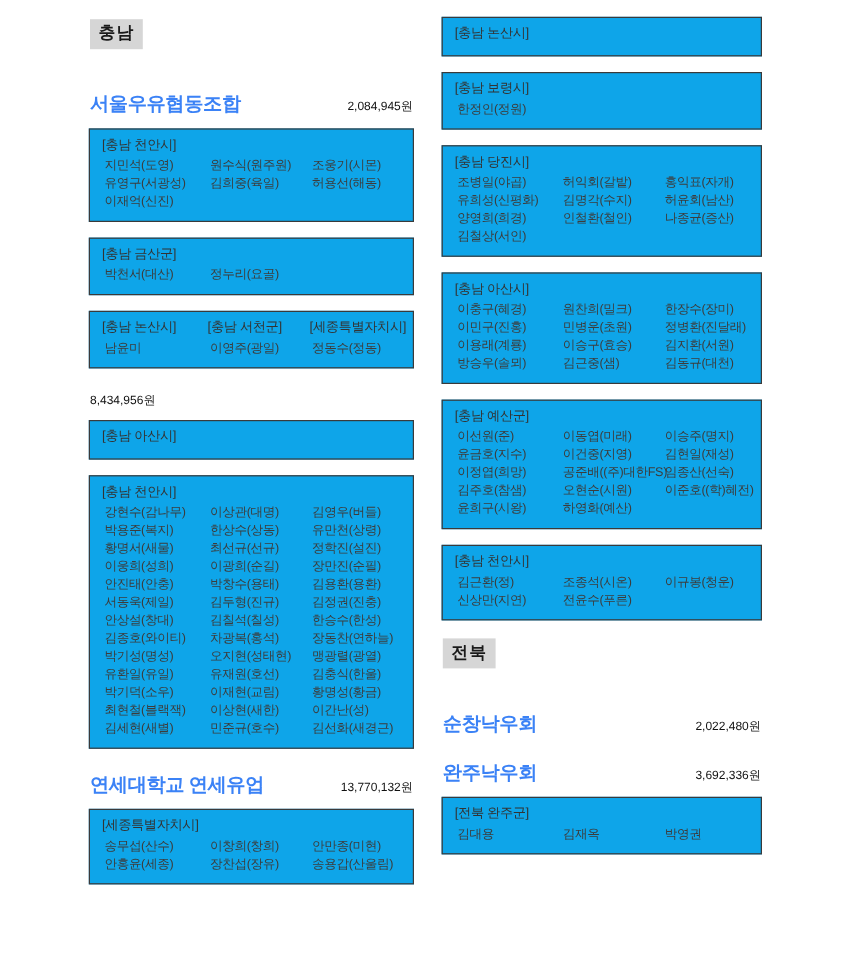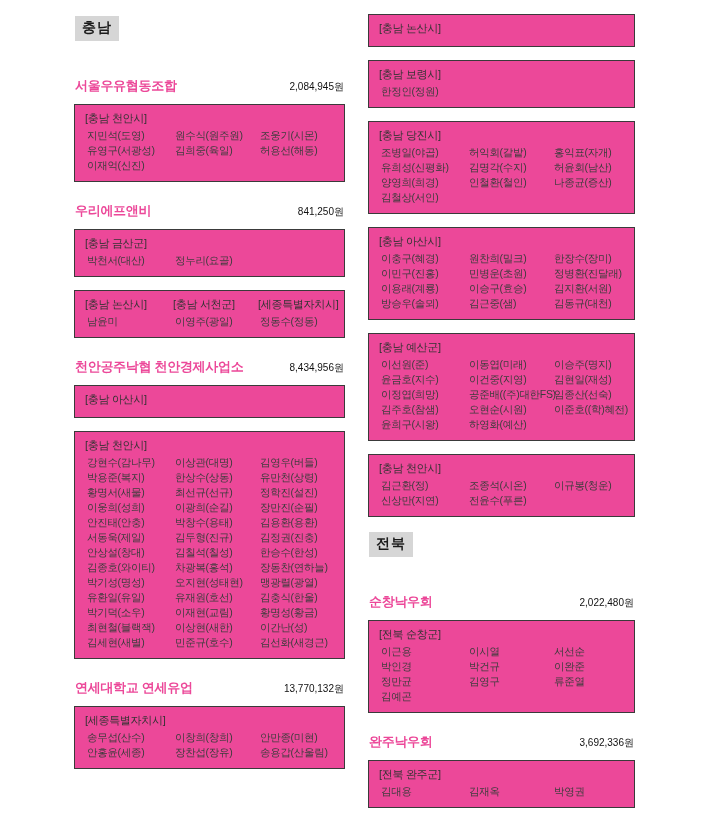--- a/index.html
+++ b/index.html
@@ -29,37 +29,38 @@
   .title-row {
     display: flex;
     justify-content: space-between;
     align-items: baseline;
     margin-top: 20px;
     margin-bottom: 9px;
     padding: 0 1px;
   }
   .title-row:first-child, .badge + .title-row { margin-top: 16px; }
   .section-title {
-    font-size: 13px;
+    font-size: 16px;
     font-weight: bold;
-    color: #ec4899;
+    color: #3b82f6;
     letter-spacing: -0.3px;
+    font-family: Liberation Serif, serif;
   }
   .section-amount {
     font-size: 10px;
     font-weight: normal;
     color: #111111;
     letter-spacing: 0;
   }
 
   .box {
     border: 1px solid #3a3a3a;
     padding: 6px 10px 8px 10px;
     margin-bottom: 13px;
-    background: #ec4899;
+    background: #0ea5e9;
   }
   .box-header {
     font-size: 11px;
     color: #333333;
     line-height: 15px;
     margin-bottom: 2px;
     letter-spacing: -0.3px;
     white-space: nowrap;
   }
   .names-grid {
@@ -92,23 +93,20 @@
         <div class="box-header">[충남 천안시]</div>
         <div class="names-grid">
           <span class="member-name">지민석(도영)</span>
           <span class="member-name">원수식(원주원)</span>
           <span class="member-name">조웅기(시몬)</span>
           <span class="member-name">유영구(서광성)</span>
           <span class="member-name">김희중(육일)</span>
           <span class="member-name">허용선(해동)</span>
           <span class="member-name">이재억(신진)</span>
         </div>
-      </div><div class="title-row">
-        <span class="section-title">우리에프앤비</span>
-        <span class="section-amount">841,250원</span>
       </div><div class="box">
         <div class="box-header">[충남 금산군]</div>
         <div class="names-grid">
           <span class="member-name">박천서(대산)</span>
           <span class="member-name">정누리(요골)</span>
         </div>
       </div><div class="box">
         <div class="multi-grid">
           <div class="box-header">[충남 논산시]</div>
           <div class="box-header">[충남 서천군]</div>
@@ -117,21 +115,20 @@
             <div class="member-name">남윤미</div>
           </div>
           <div>
             <div class="member-name">이영주(광일)</div>
           </div>
           <div>
             <div class="member-name">정동수(정동)</div>
           </div>
         </div>
       </div><div class="title-row">
-        <span class="section-title">천안공주낙협 천안경제사업소</span>
         <span class="section-amount">8,434,956원</span>
       </div><div class="box">
         <div class="box-header">[충남 아산시]</div>
       </div><div class="box">
         <div class="box-header">[충남 천안시]</div>
         <div class="names-grid">
           <span class="member-name">강현수(감나무)</span>
           <span class="member-name">이상관(대명)</span>
           <span class="member-name">김영우(버들)</span>
           <span class="member-name">박용준(복지)</span>
@@ -245,34 +242,20 @@
         <div class="names-grid">
           <span class="member-name">김근환(정)</span>
           <span class="member-name">조종석(시온)</span>
           <span class="member-name">이규봉(청운)</span>
           <span class="member-name">신상만(지연)</span>
           <span class="member-name">전윤수(푸른)</span>
         </div>
       </div><div class="badge">전북</div><div class="title-row">
         <span class="section-title">순창낙우회</span>
         <span class="section-amount">2,022,480원</span>
-      </div><div class="box">
-        <div class="box-header">[전북 순창군]</div>
-        <div class="names-grid">
-          <span class="member-name">이근용</span>
-          <span class="member-name">이시열</span>
-          <span class="member-name">서선순</span>
-          <span class="member-name">박인경</span>
-          <span class="member-name">박건규</span>
-          <span class="member-name">이완준</span>
-          <span class="member-name">정만균</span>
-          <span class="member-name">김영구</span>
-          <span class="member-name">류준열</span>
-          <span class="member-name">김예곤</span>
-        </div>
       </div><div class="title-row">
         <span class="section-title">완주낙우회</span>
         <span class="section-amount">3,692,336원</span>
       </div><div class="box">
         <div class="box-header">[전북 완주군]</div>
         <div class="names-grid">
           <span class="member-name">김대용</span>
           <span class="member-name">김재옥</span>
           <span class="member-name">박영권</span>
         </div>

